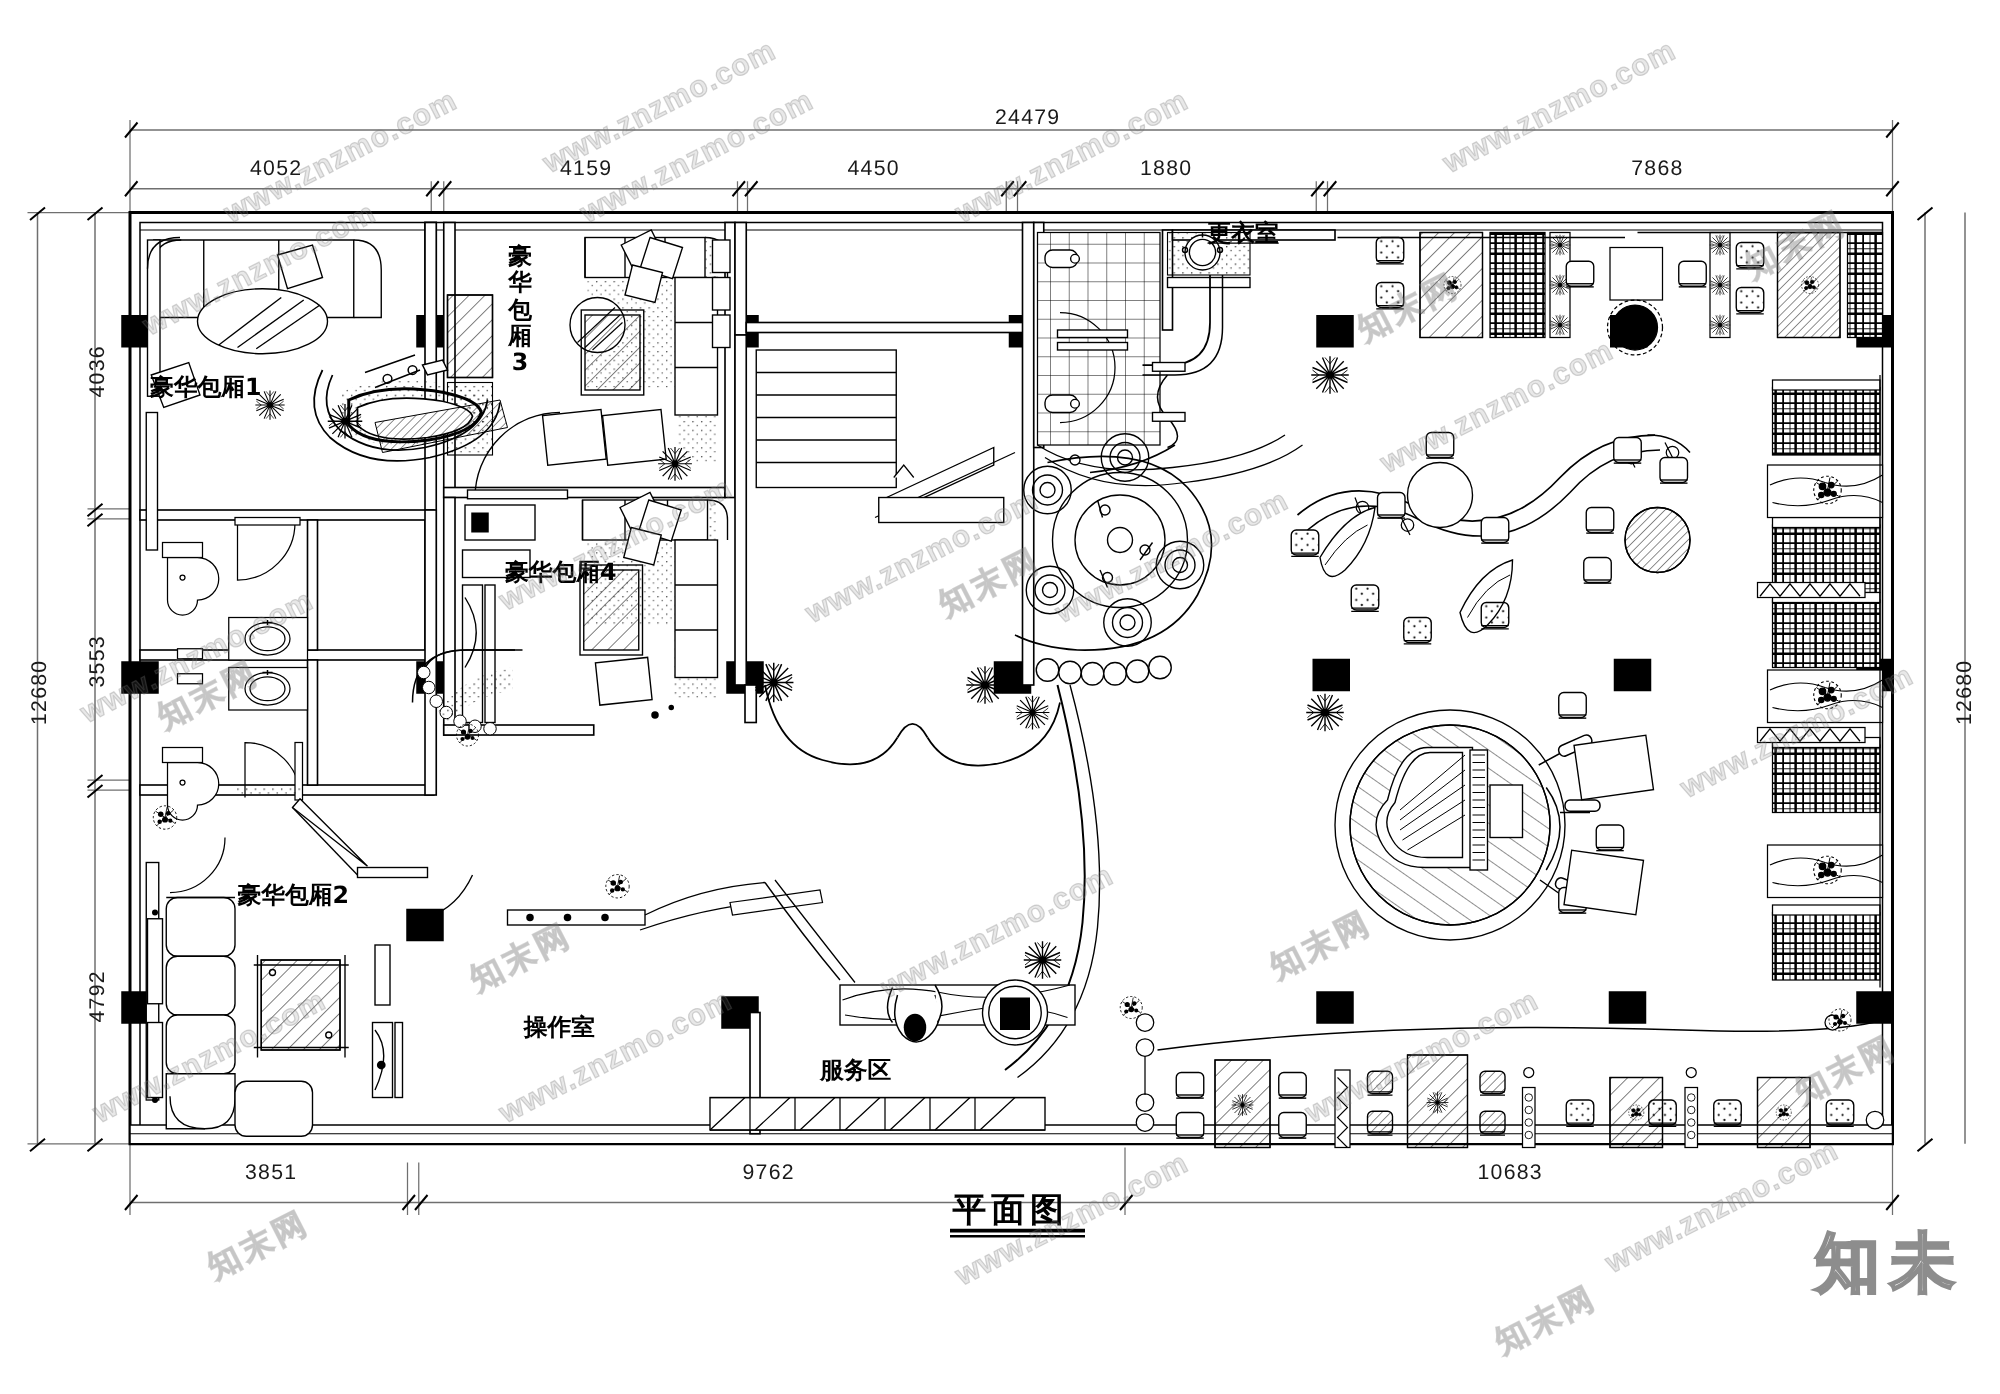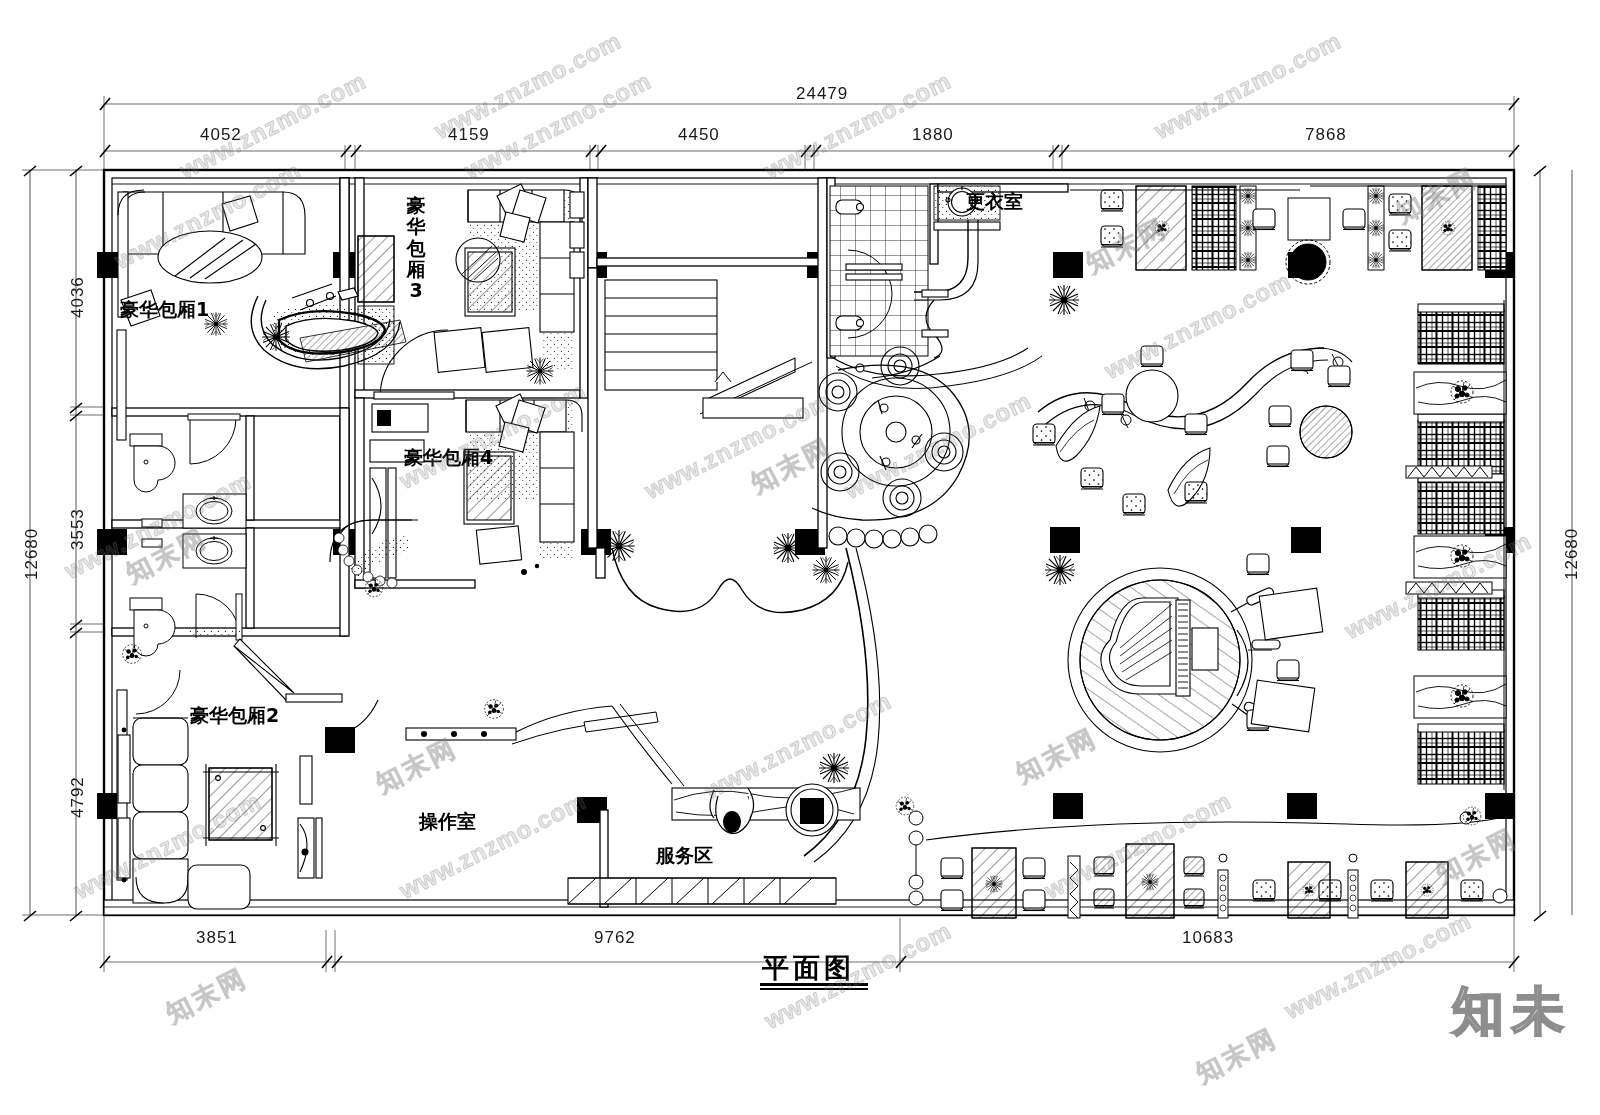--- a/index.html
+++ b/index.html
@@ -962,21 +962,21 @@
 <div class="dimtxt vert" style="left:1562px;top:580px;">12680</div>
 
 <div class="dimtxt" style="left:196px;top:928px;">3851</div>
 <div class="dimtxt" style="left:594px;top:928px;">9762</div>
 <div class="dimtxt" style="left:1182px;top:928px;">10683</div>
 
 <div class="roomtxt" style="left:120px;top:297px;">豪华包厢1</div>
 <div class="roomtxt" style="left:190px;top:703px;">豪华包厢2</div>
 <div class="roomtxt stacked" style="left:405px;top:195px;">豪华包厢3</div>
 <div class="roomtxt" style="left:404px;top:445px;">豪华包厢4</div>
-<div class="roomtxt" style="left:966px;top:189px;">更衣室</div>
+<div class="roomtxt" style="left:966px;top:174px;text-decoration:underline;">更衣室</div>
 <div class="roomtxt" style="left:419px;top:809px;">操作室</div>
 <div class="roomtxt" style="left:656px;top:843px;">服务区</div>
 
 <div class="titletxt" style="left:762px;top:950px;">平面图</div>
 <div class="titleline" style="left:760px;top:983px;width:108px;"></div>
 <div class="titleline" style="left:760px;top:988px;width:108px;height:2px;"></div>
 
 <div class="wm en" style="left:110px;top:250px;">www.znzmo.com</div>
 <div class="wm cn" style="left:120px;top:560px;">知末网</div>
 <div class="wm en" style="left:60px;top:560px;">www.znzmo.com</div>

